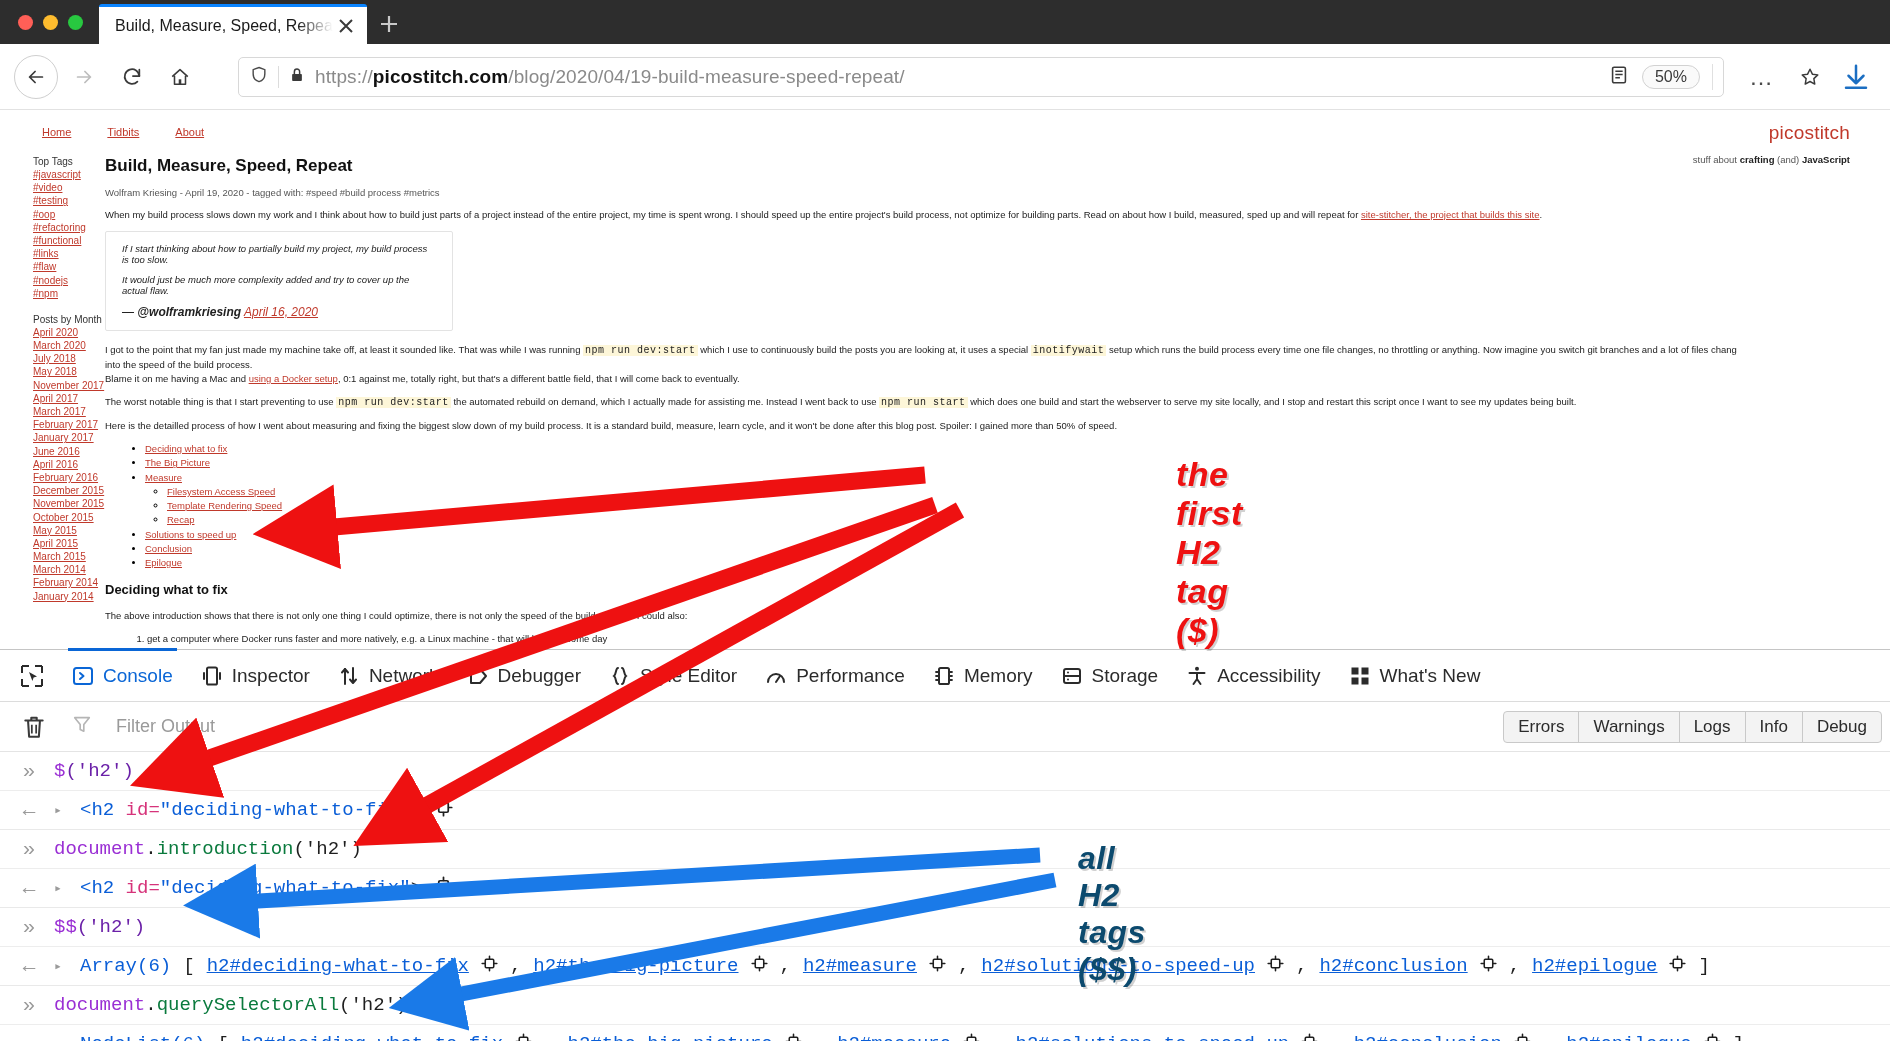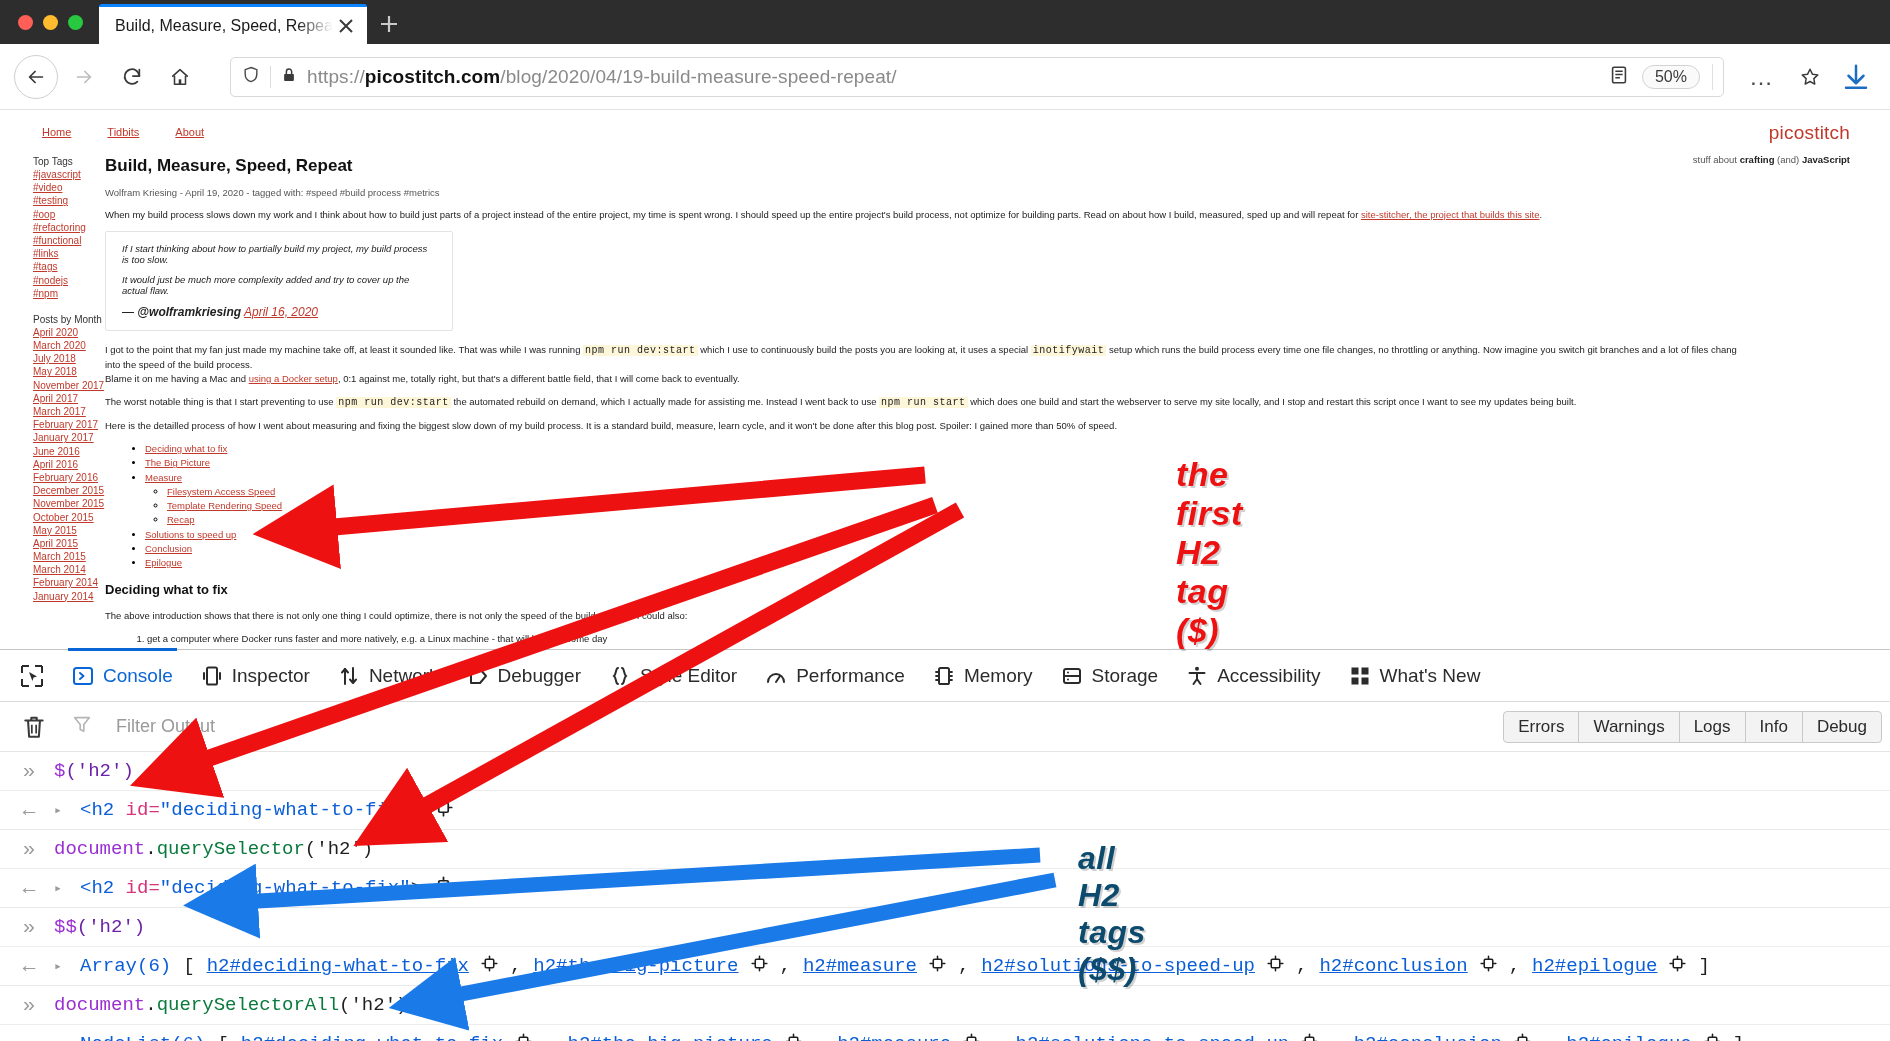--- a/index.html
+++ b/index.html
@@ -37,21 +37,21 @@
 
   .navbar {
     height:66px; background:#fff; display:flex; align-items:center;
     padding:0 14px; gap:4px; border-bottom:1px solid #e2e2e2;
   }
   .navbtn { width:44px; height:44px; display:flex; align-items:center; justify-content:center; color:#4b4b4b; }
   .navbtn.back { border:1.5px solid #cfcfcf; border-radius:50%; }
   .navbtn.fwd { color:#b8b8b8; }
 
   .urlbar {
-    flex:1; height:40px; margin:0 12px 0 24px; background:#fff;
+    flex:1; height:40px; margin:0 12px 0 32px; background:#fff;
     border:1px solid #d8d8d8; border-radius:5px;
     display:flex; align-items:center; padding:0 10px; gap:9px;
   }
   .urlbar .sep { width:1px; height:22px; background:#dcdcdc; }
   .url-text { font-size:19px; color:#8a8a8a; letter-spacing:.1px; white-space:nowrap; }
   .url-text b { color:#111; font-weight:700; }
   .url-right { margin-left:auto; display:flex; align-items:center; gap:12px; }
   .zoom-pill {
     border:1px solid #d2d2d2; border-radius:14px; padding:2px 12px;
     font-size:16px; color:#3a3a3a; background:#fafafa;
@@ -280,21 +280,21 @@
     <aside class="sidebar">
       <div class="side-h">Top Tags</div>
       <div class="side-list">
         <a>#javascript</a>
         <a>#video</a>
         <a>#testing</a>
         <a>#oop</a>
         <a>#refactoring</a>
         <a>#functional</a>
         <a>#links</a>
-        <a>#tags</a>
+        <a>#flaw</a>
         <a>#nodejs</a>
         <a>#npm</a>
       </div>
       <div class="side-gap"></div>
       <div class="side-h">Posts by Month</div>
       <div class="side-list">
         <a>April 2020</a>
         <a>March 2020</a>
         <a>July 2018</a>
         <a>May 2018</a>
@@ -499,21 +499,21 @@
       <span class="tri">▸</span>
       <span><span class="tag">&lt;h2</span><span class="attr"> id=</span><span class="val">"deciding-what-to-fix"</span><span class="plain">&gt;</span></span>
       <span><svg viewBox="0 0 22 22" width="19" height="19">
             <rect x="5.5" y="5.5" width="11" height="11" rx="1.5" stroke="#1f1f1f" stroke-width="2" fill="none"></rect>
             <path d="M11 1.5v3.5M11 17v3.5M1.5 11h3.5M17 11h3.5" stroke="#1f1f1f" stroke-width="2" stroke-linecap="round"></path>
           </svg></span>
     </div>
 
     <div class="crow input">
       <span class="gutter">»</span>
-      <span><span class="tok-fn">document</span><span class="tok-dot">.</span><span class="tok-meth">querySelector</span><span class="tok-paren">('h2')</span></span>
+      <span><span class="tok-fn">document</span><span class="tok-dot">.</span><span class="tok-meth">introduction</span><span class="tok-paren">('h2')</span></span>
     </div>
 
     <div class="crow output">
       <span class="gutter">←</span>
       <span class="tri">▸</span>
       <span><span class="tag">&lt;h2</span><span class="attr"> id=</span><span class="val">"deciding-what-to-fix"</span><span class="plain">&gt;</span></span>
       <span><svg viewBox="0 0 22 22" width="19" height="19">
             <rect x="5.5" y="5.5" width="11" height="11" rx="1.5" stroke="#1f1f1f" stroke-width="2" fill="none"></rect>
             <path d="M11 1.5v3.5M11 17v3.5M1.5 11h3.5M17 11h3.5" stroke="#1f1f1f" stroke-width="2" stroke-linecap="round"></path>
           </svg></span>

